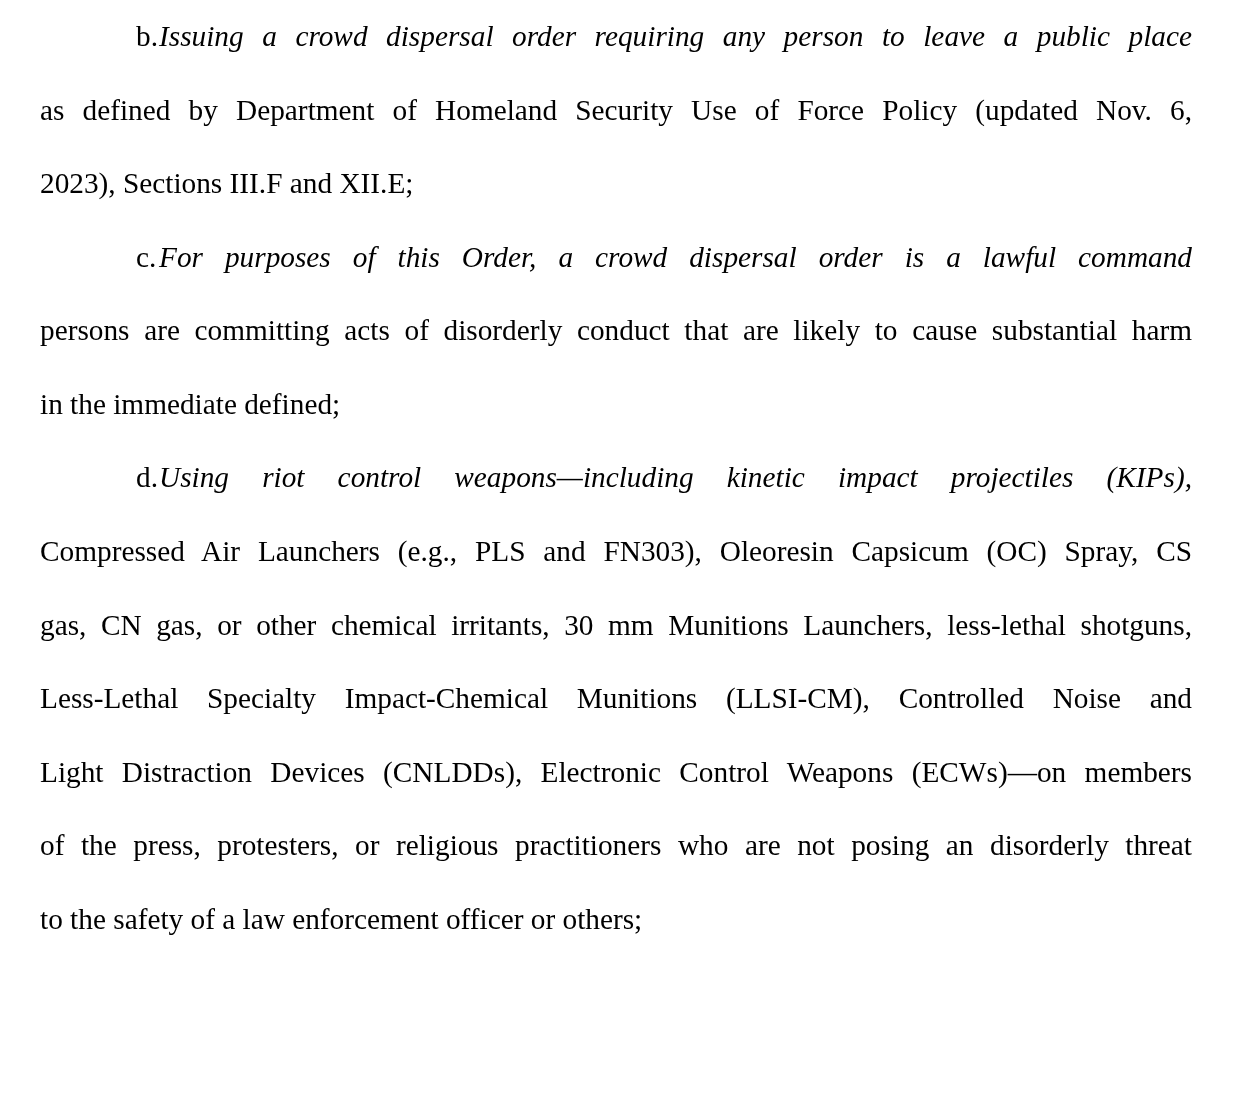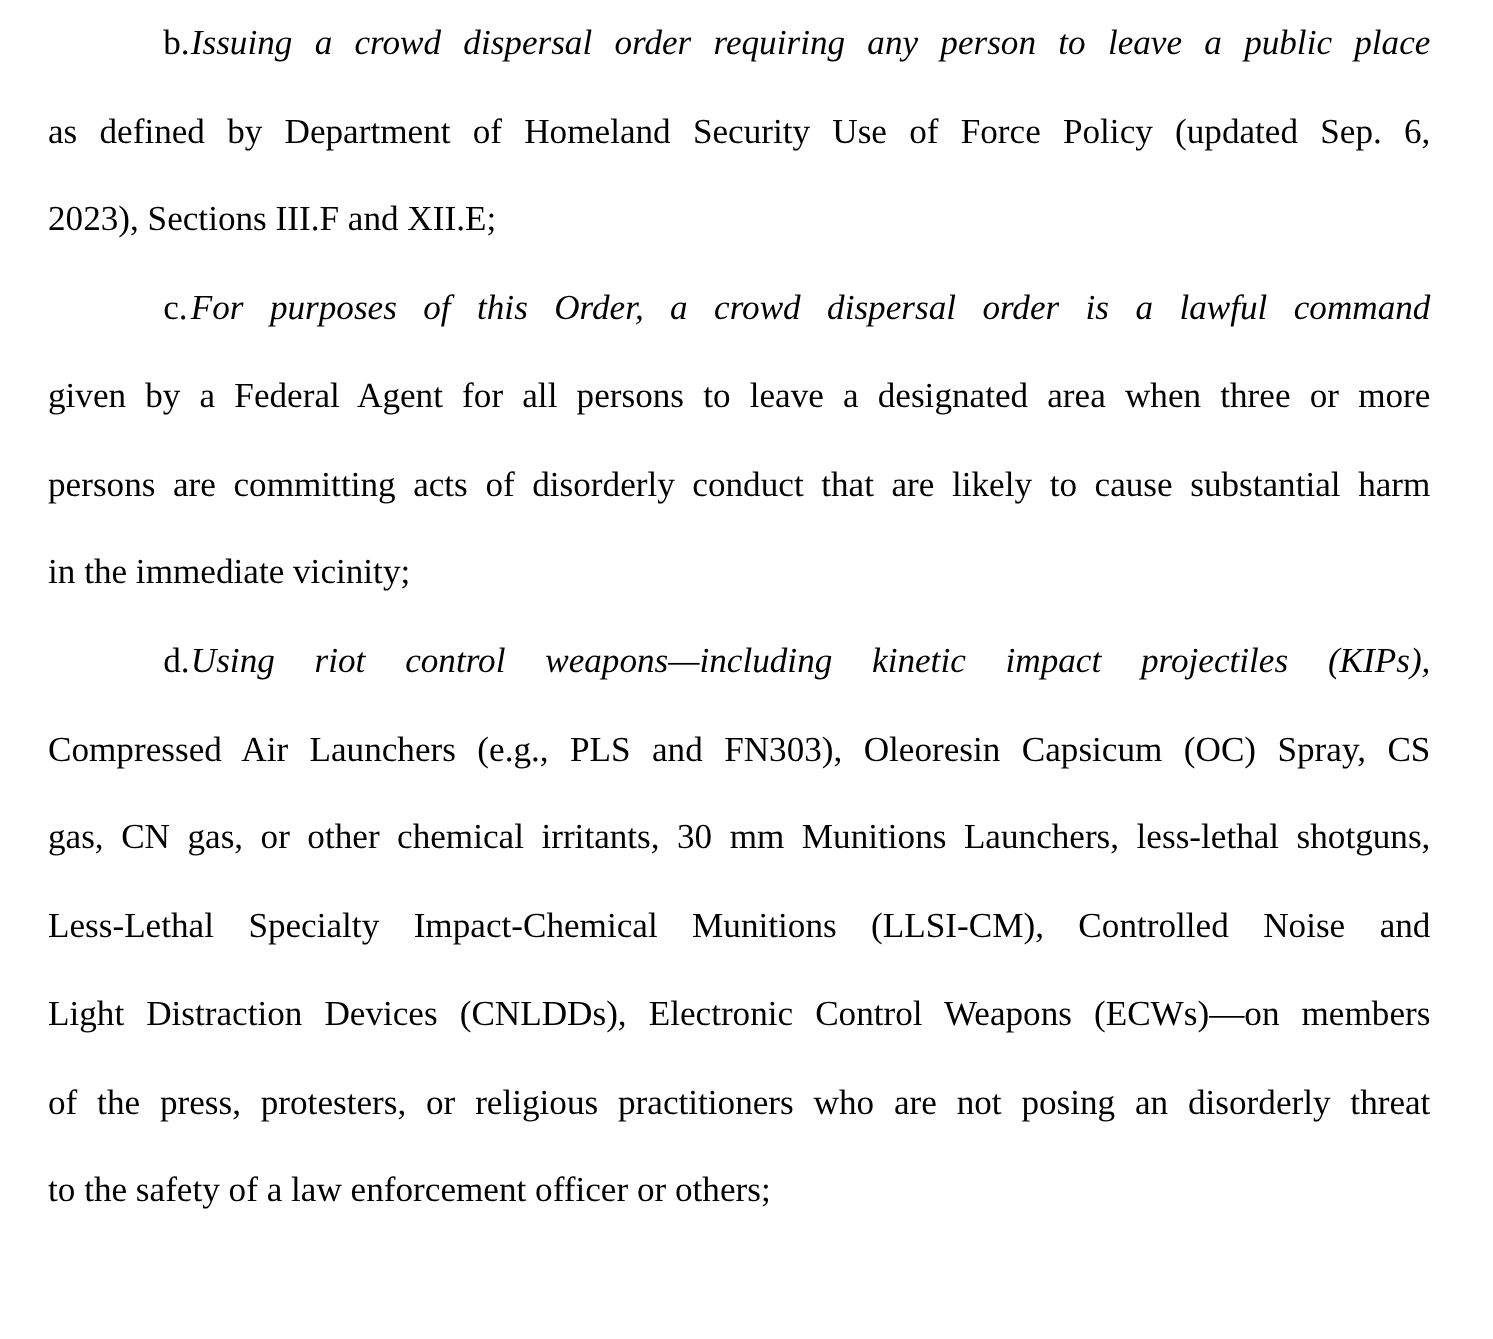--- a/index.html
+++ b/index.html
@@ -55,31 +55,30 @@
 </style>
 </head>
 <body>
 
 <div class="page">
     <div class="paragraph">
       <div class="line first">
         <span class="para-label">b.</span>
         <span class="fl-text">Issuing a crowd dispersal order requiring any person to leave a public place</span>
       </div>
-      <div class="line">as defined by Department of Homeland Security Use of Force Policy (updated Sep. 6,</div>
+      <div class="line">as defined by Department of Homeland Security Use of Force Policy (updated Nov. 6,</div>
       <div class="line last">2023), Sections III.F and XII.E;</div>
     </div>
     <div class="paragraph">
       <div class="line first">
         <span class="para-label">c.</span>
         <span class="fl-text">For purposes of this Order, a crowd dispersal order is a lawful command</span>
       </div>
-      <div class="line">given by a Federal Agent for all persons to leave a designated area when three or more</div>
       <div class="line">persons are committing acts of disorderly conduct that are likely to cause substantial harm</div>
-      <div class="line last">in the immediate vicinity;</div>
+      <div class="line last">in the immediate defined;</div>
     </div>
     <div class="paragraph">
       <div class="line first">
         <span class="para-label">d.</span>
         <span class="fl-text">Using riot control weapons—including kinetic impact projectiles (KIPs),</span>
       </div>
       <div class="line">Compressed Air Launchers (e.g., PLS and FN303), Oleoresin Capsicum (OC) Spray, CS</div>
       <div class="line">gas, CN gas, or other chemical irritants, 30 mm Munitions Launchers, less-lethal shotguns,</div>
       <div class="line">Less-Lethal Specialty Impact-Chemical Munitions (LLSI-CM), Controlled Noise and</div>
       <div class="line">Light Distraction Devices (CNLDDs), Electronic Control Weapons (ECWs)—on members</div>

